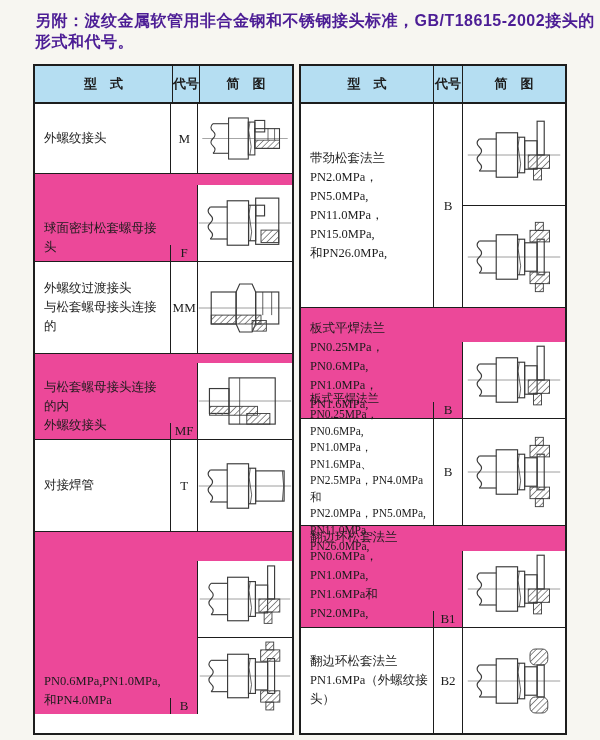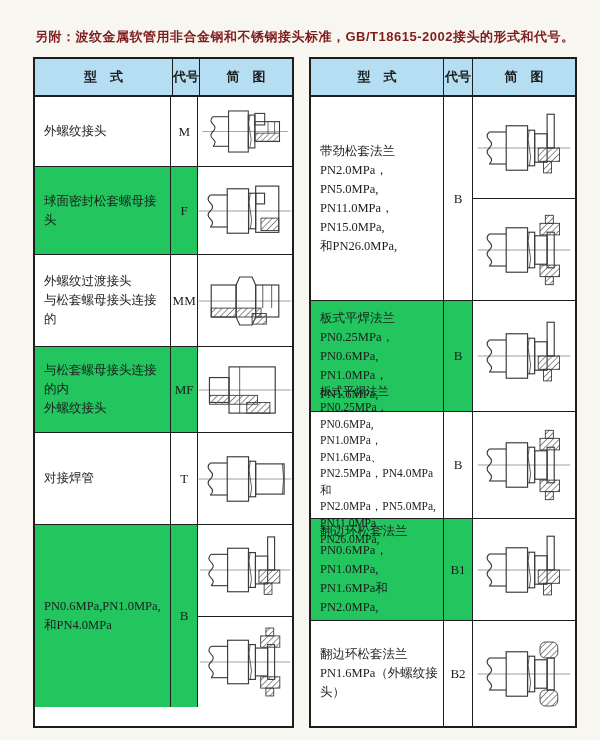--- a/index.html
+++ b/index.html
@@ -4,31 +4,31 @@
 <style>
   html,body{margin:0;padding:0;}
   body{
     width:600px;height:740px;
     background:#f7f6f1;
     font-family:"Liberation Serif","DejaVu Serif",serif;
     color:#1c1c1c;
     overflow:hidden;
   }
   .page-title{
-    margin:28px 0 0 35px;
+    margin:11px 0 0 35px;
     font-family:"Liberation Sans","DejaVu Sans",sans-serif;
     font-weight:bold;
-    font-size:13px;
+    font-size:16px;
     letter-spacing:0.5px;
-    color:#7f1d1d;
+    color:#4c1d95;
   }
   .tables-wrap{
     display:flex;
     margin:11px 0 14px 33px;
-    gap:15px;
+    gap:5px;
   }
   .ftable{
     background:#ffffff;
     border:2px solid #1d1d1d;
     box-sizing:border-box;
   }
   .ftable.left{width:261px;}
   .ftable.right{width:268px;}
   .thead{
     display:flex;
@@ -44,21 +44,21 @@
     box-sizing:border-box;
     white-space:pre;
   }
   .trow{
     display:flex;
     border-bottom:1px solid #1d1d1d;
     box-sizing:border-box;
     background:#fff;
   }
   .trow:last-child{border-bottom:none;}
-  .trow.hl{background:#22c55e;}
+  .trow.hl{background:#ec4899;align-items:flex-end;}
   .tcell{
     box-sizing:border-box;
     display:flex;
     flex-direction:column;
     justify-content:center;
   }
   .type-cell{
     padding:4px 4px 4px 9px;
     font-size:12.5px;
     line-height:19px;

